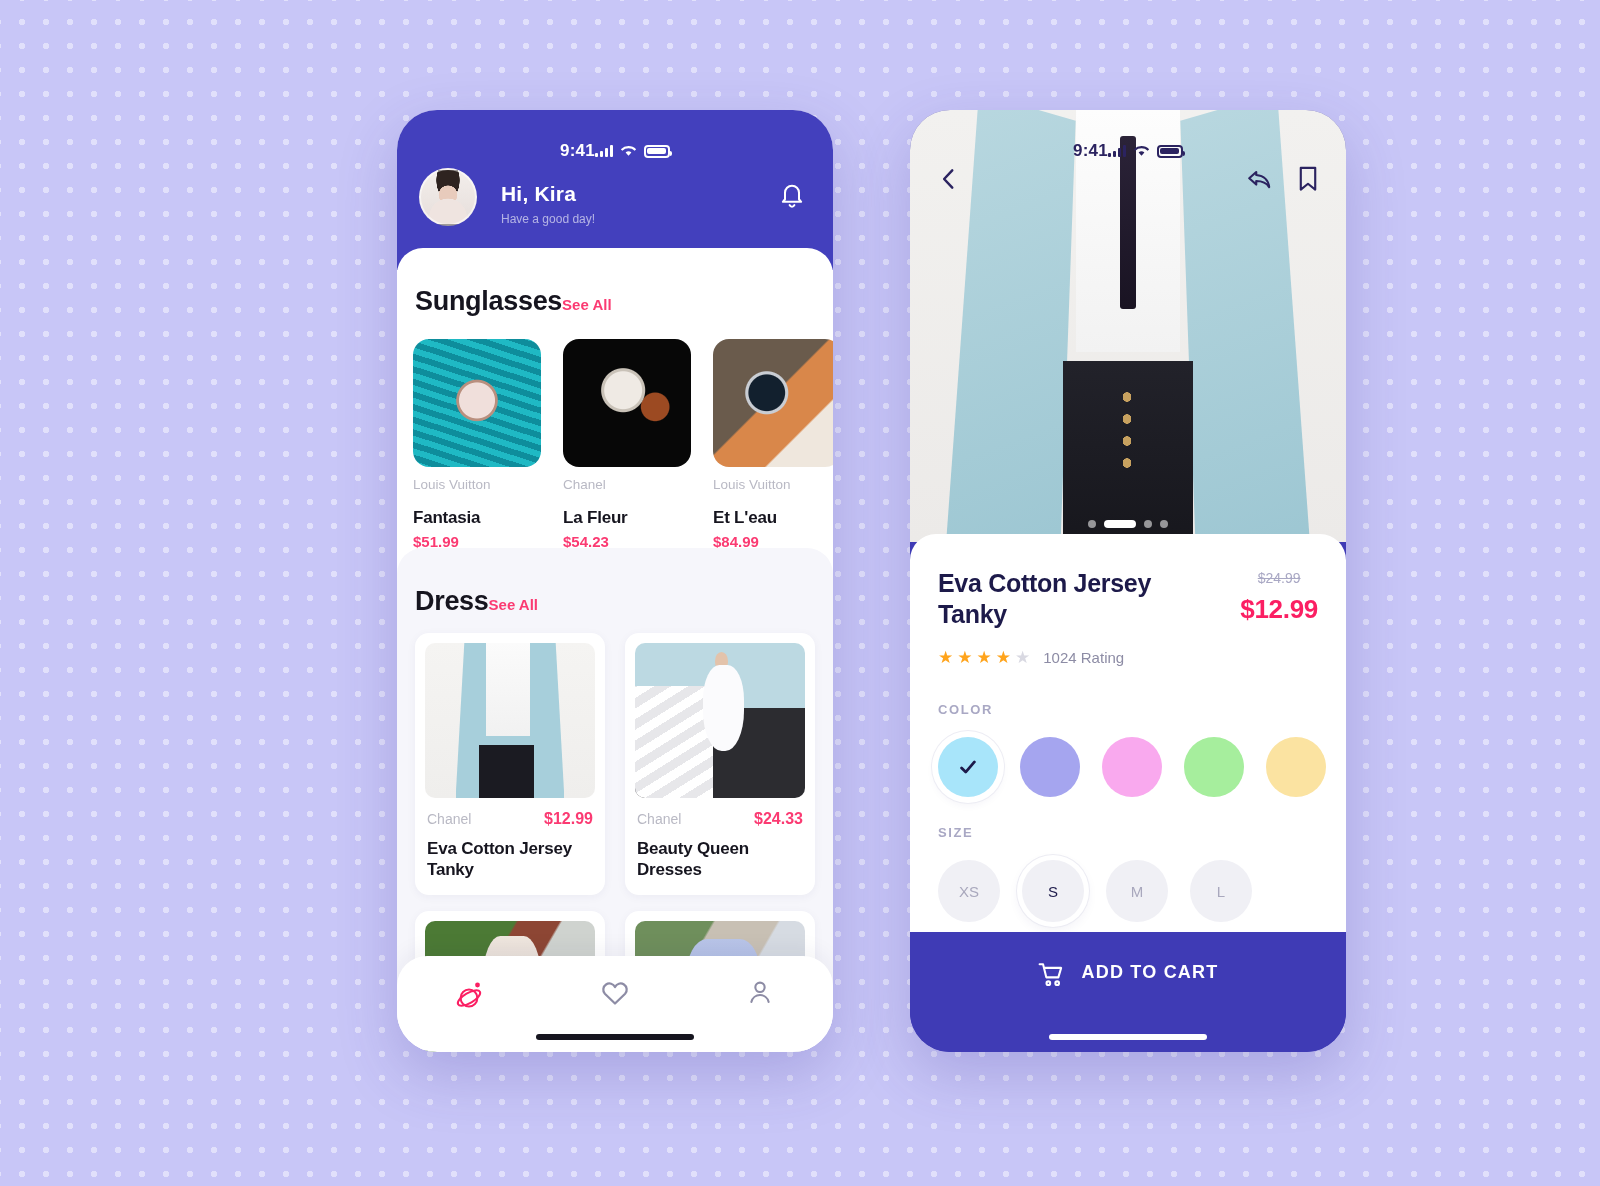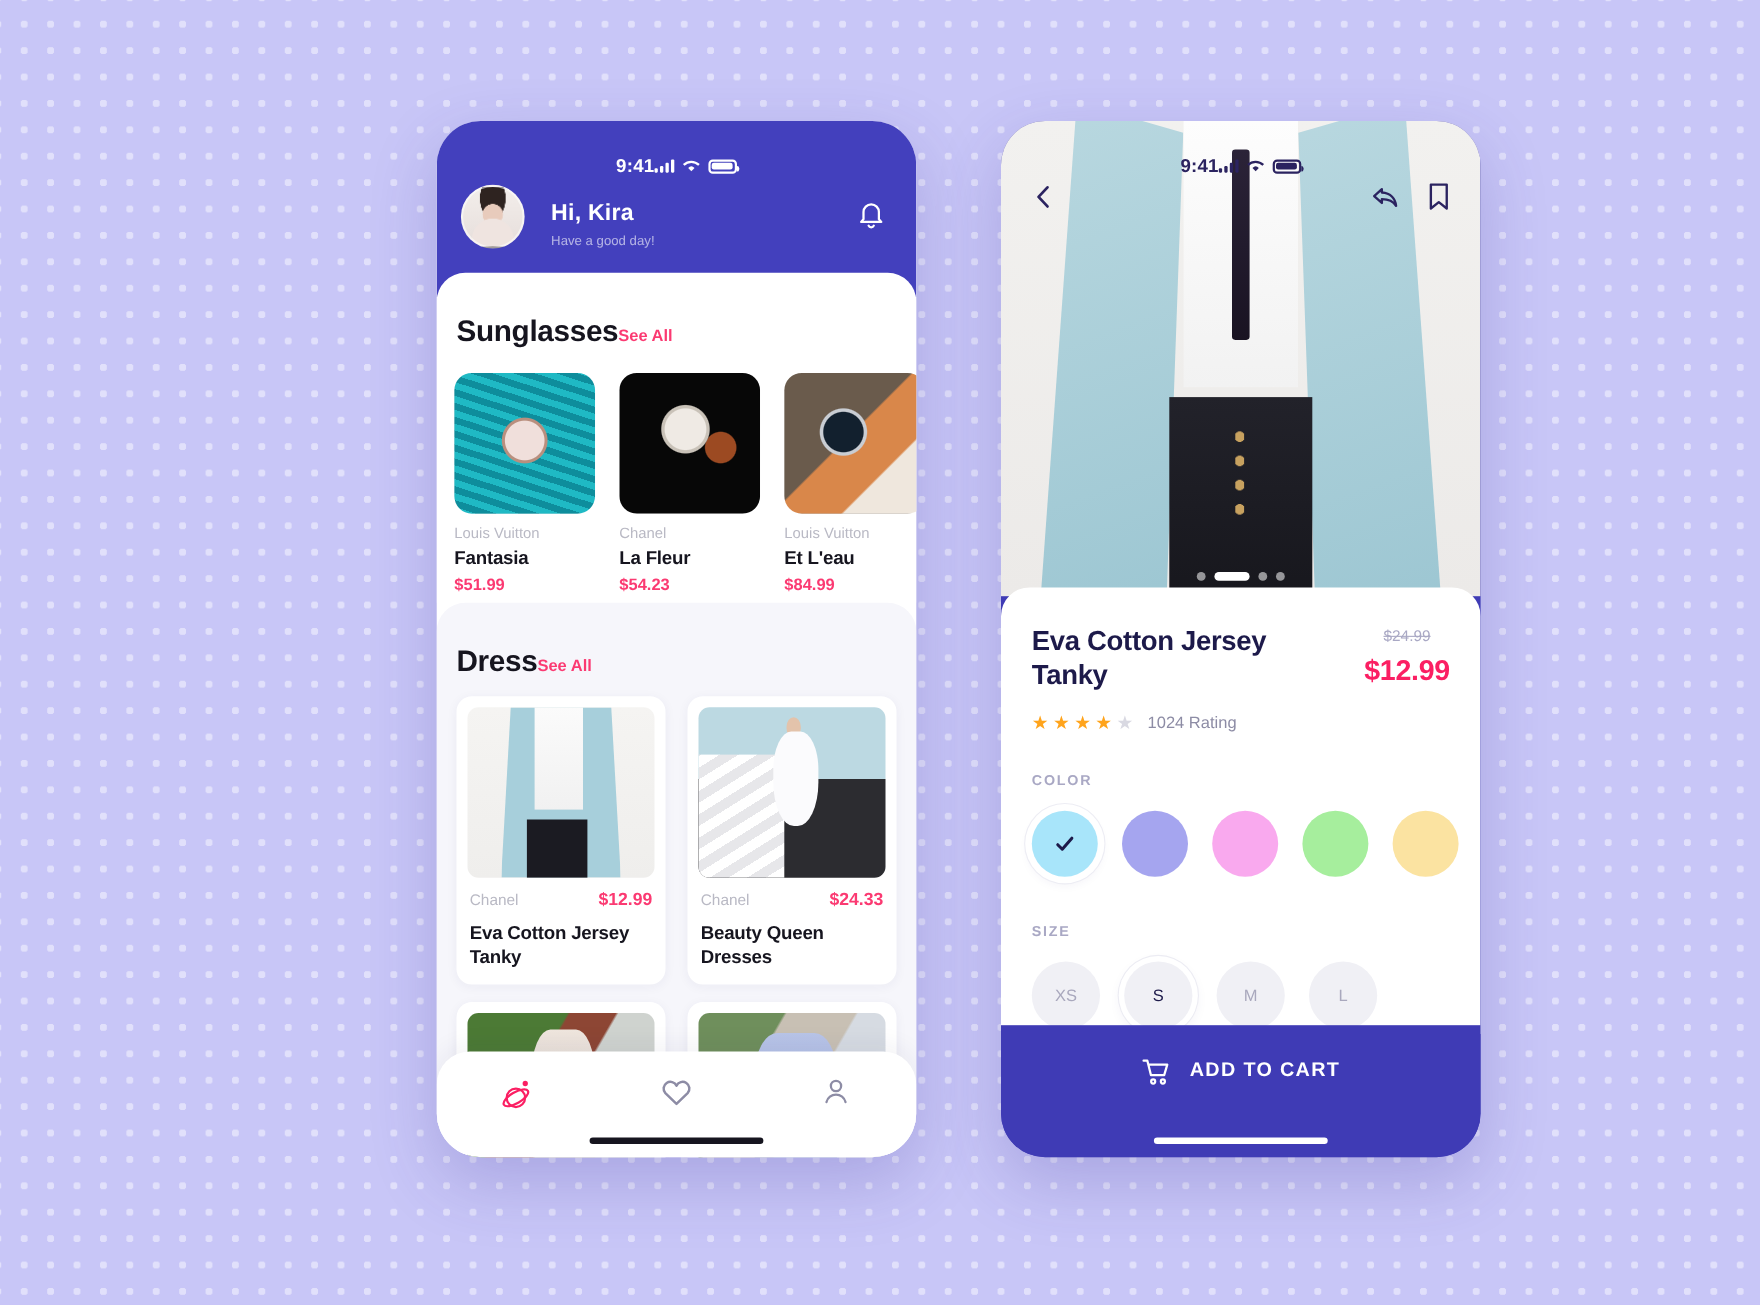--- a/index.html
+++ b/index.html
@@ -90,21 +90,21 @@
     display:flex; align-items: baseline; 
     padding: 38px 20px 0 18px;
   }
   .sec-title { font-size: 27px; font-weight: bold; color: #16151f; letter-spacing:-.3px; }
   .see-all { font-size: 15px; font-weight: bold; color: #fb3a72; }
 
   .hrow { display:flex; gap: 22px; padding: 22px 0 0 16px; }
   .hcard { width: 128px; flex: 0 0 auto; }
   .hthumb { width: 128px; height: 128px; border-radius: 16px; overflow: hidden; }
   .hbrand { font-size: 13.5px; color: #b9b9c4; margin-top: 10px; }
-  .hname  { font-size: 17px; font-weight: bold; color: #16151f; margin-top: 6px; letter-spacing:-.2px;}
+  .hname  { font-size: 17px; font-weight: bold; color: #16151f; margin-top: 16px; letter-spacing:-.2px;}
   .hprice { font-size: 15px; font-weight: bold; color: #fb3a72; margin-top: 5px; }
 
   
   .w1 { background:
       radial-gradient(circle at 50% 48%, #f0dfdb 0 19%, #b98f7e 20% 22%, transparent 23%),
       repeating-linear-gradient(18deg, #1fb9c4 0 6px, #0e8d9c 6px 12px),
       linear-gradient(#0b6a78,#0e8d9c);}
   .w2 { background:
       radial-gradient(circle at 47% 40%, #efeae4 0 18%, #c9c2b8 19% 21%, transparent 22%),
       radial-gradient(circle at 72% 53%, #9c4a22 0 12%, transparent 13%),
@@ -217,21 +217,21 @@
   .price-col { text-align: center; padding-top: 2px; }
   .old-price { font-size: 14px; color:#a9a8c4; text-decoration: line-through; }
   .new-price { font-size: 26px; font-weight: bold; color:#fb1f63; margin-top: 8px; letter-spacing:-.3px;}
   .rating { display:flex; align-items:center; gap: 12px; margin-top: 18px; }
   .stars { display:flex; gap: 3px; font-size: 17px; color:#ffa41c; letter-spacing:1px;}
   .stars .off { color:#d9d9e2; }
   .rating-text { font-size: 15px; color:#8d8ca5; }
 
   .opt-label { font-size: 13px; font-weight: bold; letter-spacing: 1.6px; color:#a9a8c4; }
   #color-label { margin-top: 34px; }
-  #size-label { margin-top: 42px; }
+  #size-label { margin-top: 28px; }
 
   .swatches { display:flex; gap: 22px; margin-top: 20px; align-items:center; }
   .sw { width: 60px; height: 60px; border-radius: 50%; flex:0 0 auto; display:flex; align-items:center; justify-content:center;}
   .sw.sel { box-shadow: 0 0 0 6px #fff, 0 0 0 7px #ededf4, 0 4px 12px rgba(50,40,120,.12); }
   .check { width: 22px; height: 22px; }
 
   .sizes { display:flex; gap: 22px; margin-top: 20px; }
   .size {
     width: 62px; height: 62px; border-radius: 50%; background:#f0f0f5;
     display:flex; align-items:center; justify-content:center;

